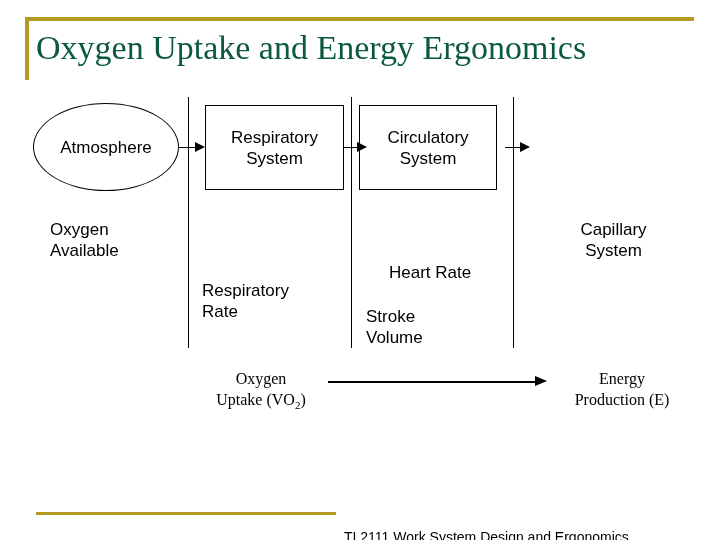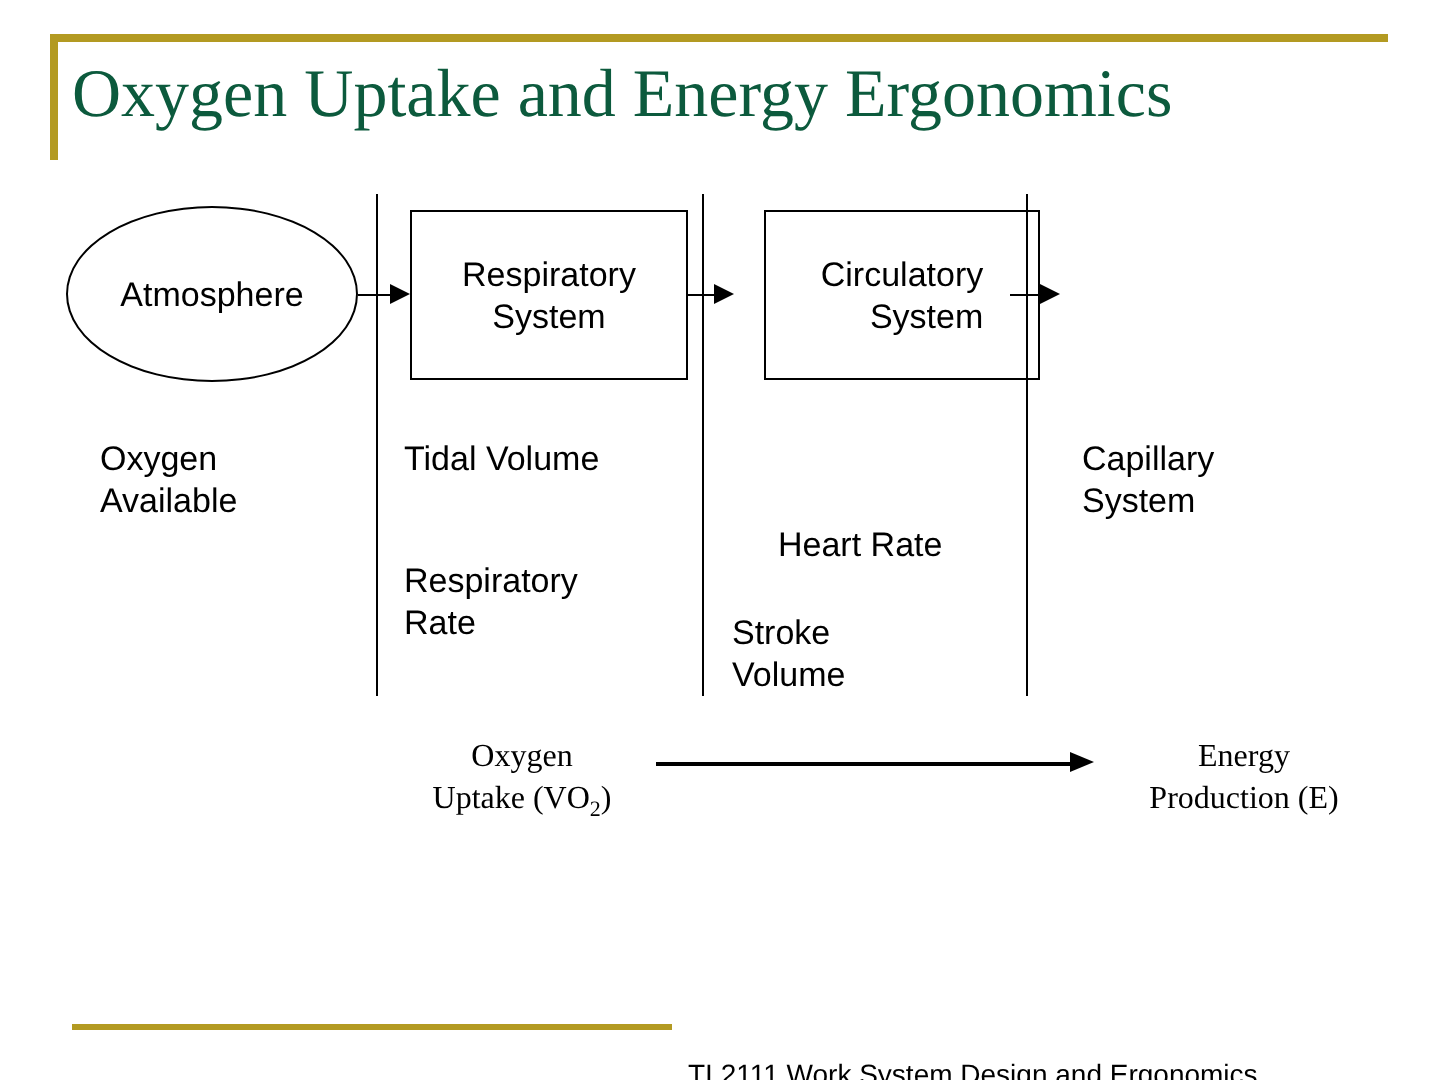--- a/index.html
+++ b/index.html
@@ -84,22 +84,22 @@
   #node-atmosphere {
     left: 33px; top: 103px;
     width: 146px; height: 88px;
     border-radius: 50%;
   }
   #node-respiratory {
     left: 205px; top: 105px;
     width: 139px; height: 85px;
   }
   #node-circulatory {
-    left: 382px; top: 105px;
-    width: 138px; height: 85px; text-align: right;
+    left: 359px; top: 105px;
+    width: 138px; height: 85px;
   }
   #node-muscle {
     left: 530px; top: 105px;
     width: 149px; height: 85px;
     border-radius: 15px;
   }
 
   
   .connector {
     position: absolute;
@@ -138,21 +138,21 @@
     font-size: 17px;
     line-height: 21px;
     color: #000000;
   }
   #detail-oxygen-available { left: 50px;  top: 219px; width: 130px; }
   #detail-tidal-volume     { left: 202px; top: 219px; width: 145px; }
   #detail-respiratory-rate { left: 202px; top: 280px; width: 140px; }
   #detail-blood            { left: 366px; top: 219px; width: 140px; }
   #detail-heart-rate       { left: 366px; top: 262px; width: 140px; margin-left: 23px; }
   #detail-stroke-volume    { left: 366px; top: 306px; width: 130px; }
-  #detail-capillary-system { left: 541px; top: 219px; width: 145px; }
+  #detail-capillary-system { left: 541px; top: 219px; width: 145px; text-align: center; }
 
   
   .equation-label {
     position: absolute;
     font-family: "Liberation Serif", serif;
     font-size: 16px;
     line-height: 21px;
     color: #000000;
     text-align: center;
   }
@@ -227,21 +227,20 @@
   <div class="connector" id="connector-2">
     <span class="shaft"></span>
     <span class="head"></span>
   </div>
   <div class="connector" id="connector-3">
     <span class="shaft"></span>
     <span class="head"></span>
   </div>
 
   <div class="detail" id="detail-oxygen-available">Oxygen<br>Available</div>
-  <div class="detail" id="detail-tidal-volume">Tidal Volume</div>
   <div class="detail" id="detail-respiratory-rate">Respiratory<br>Rate</div>
   <div class="detail" id="detail-heart-rate">Heart Rate</div>
   <div class="detail" id="detail-stroke-volume">Stroke<br>Volume</div>
   <div class="detail" id="detail-capillary-system">Capillary<br>System</div>
 
   <div class="equation-label" id="eq-left">
     <span>Oxygen</span><br>
     <span>Uptake (VO</span><span class="eq-sub">2</span><span>)</span>
   </div>
 

